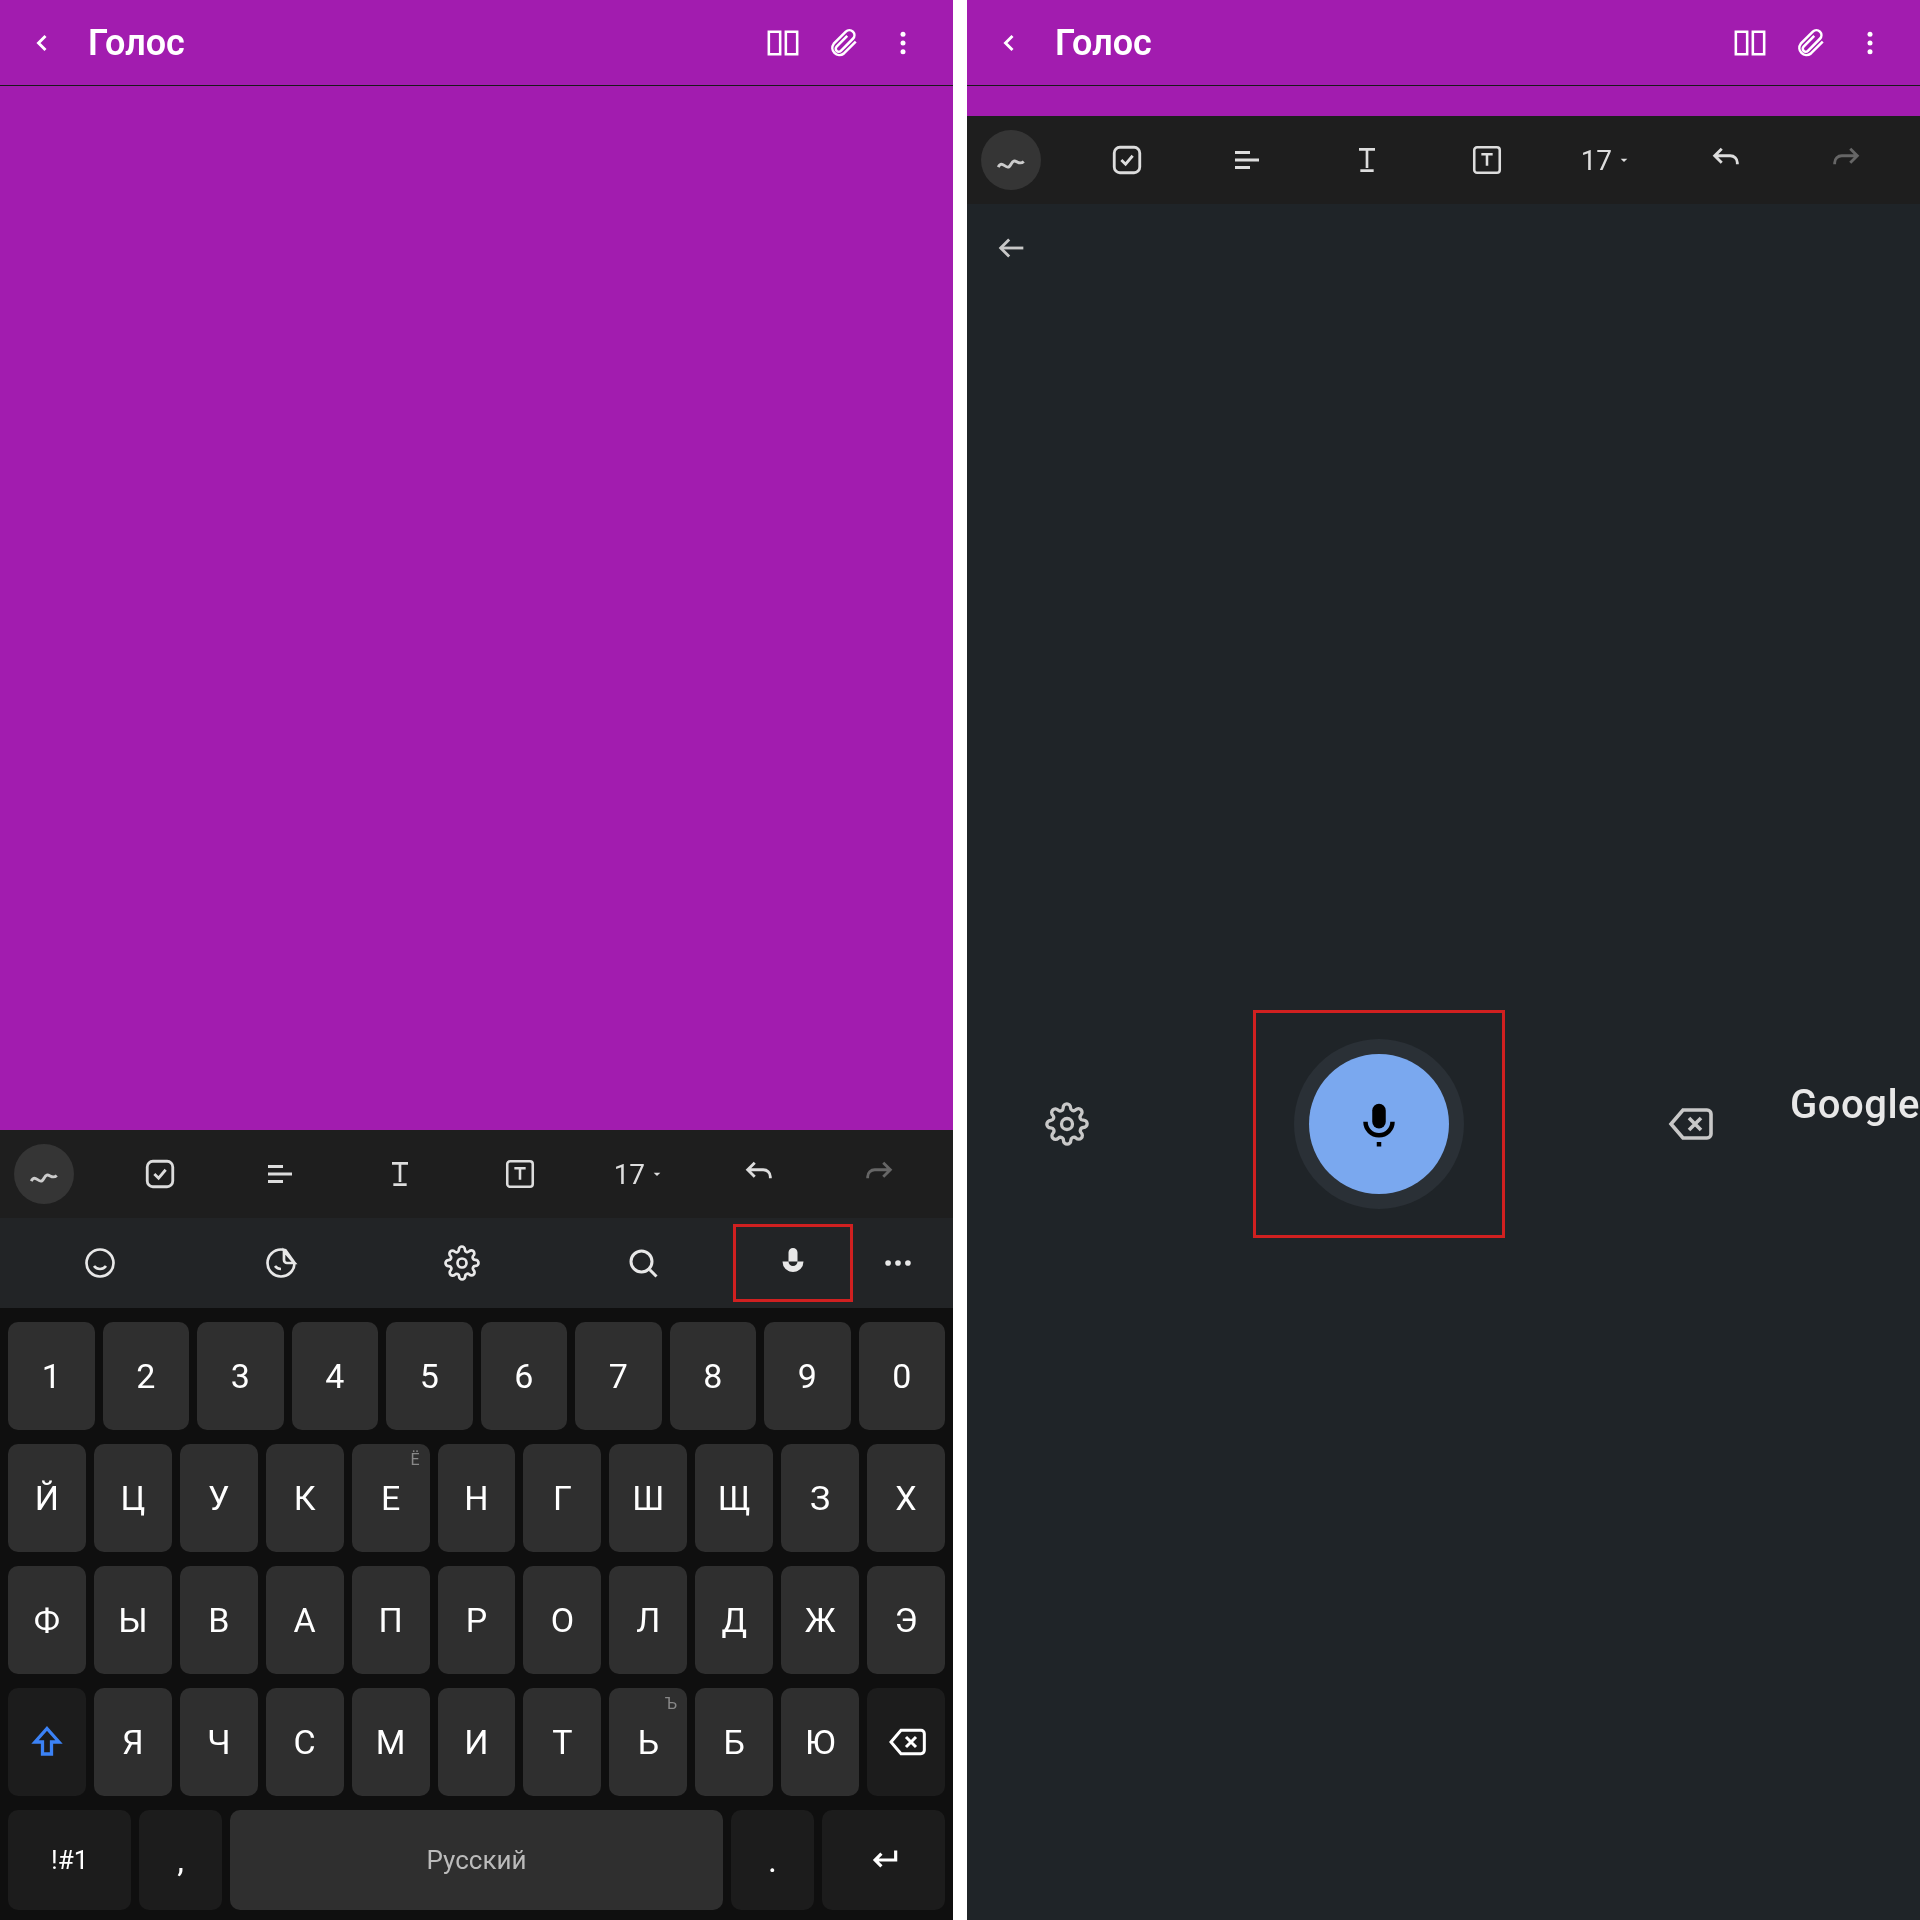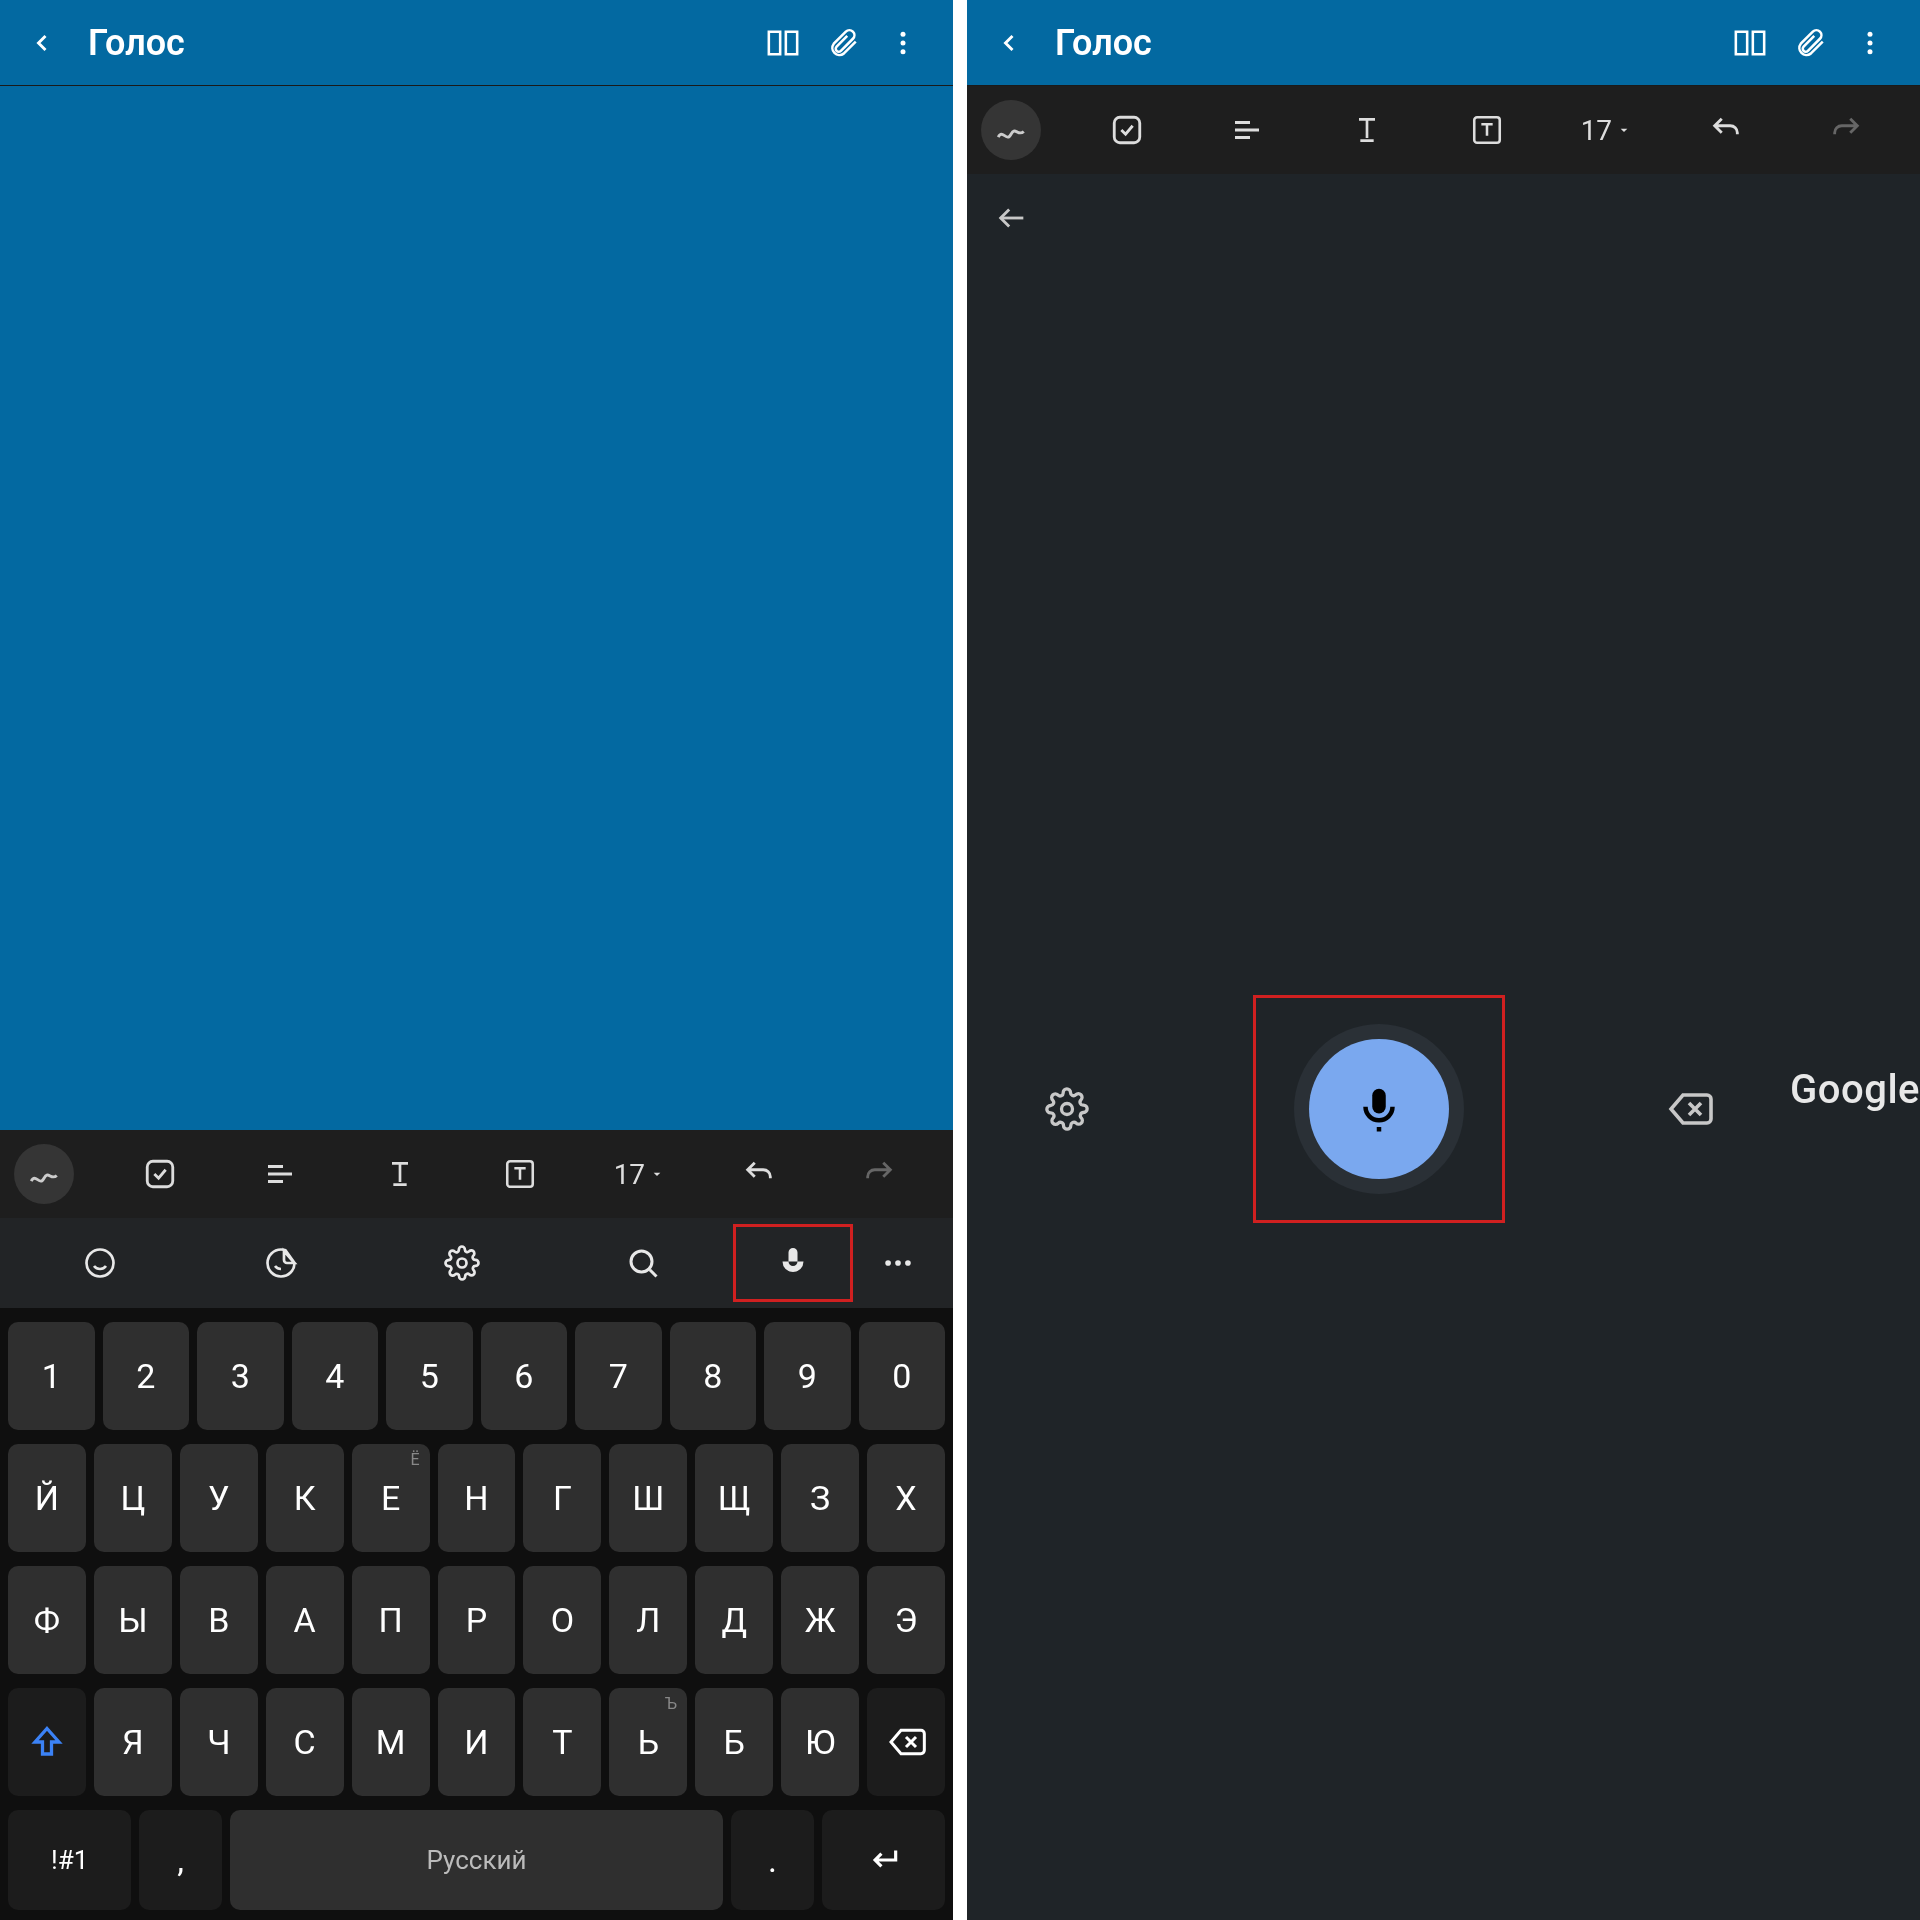--- a/index.html
+++ b/index.html
@@ -8,21 +8,21 @@
     font-family: -apple-system, BlinkMacSystemFont, 'Segoe UI', Roboto, sans-serif;
     width: 1920px;
     height: 1920px;
     display: flex;
     gap: 14px;
     padding: 0;
   }
   .phone {
     width: 953px;
     height: 1920px;
-    background: #0369a1;
+    background: #a21caf;
     display: flex;
     flex-direction: column;
     overflow: hidden;
   }
   
   .header {
     height: 86px;
     display: flex;
     align-items: center;
     padding: 0 20px 0 28px;
@@ -49,20 +49,21 @@
     margin-left:2px;
   }
   
   .fmtbar {
     height: 88px;
     background: #1e1e1e;
     display: flex;
     align-items: center;
     padding: 0 14px;
     gap: 0;
+    margin-top: 30px;
   }
   .fmtbar .fbtn {
     flex:1;
     display:flex;
     justify-content:center;
     align-items:center;
     color:#ddd;
     font-size:28px;
     height:100%;
   }

